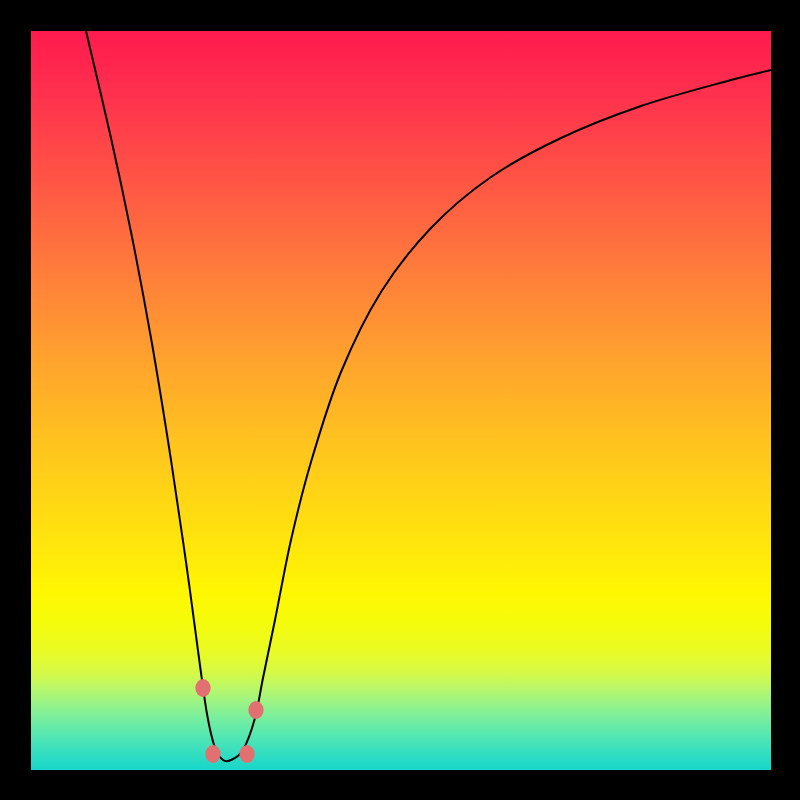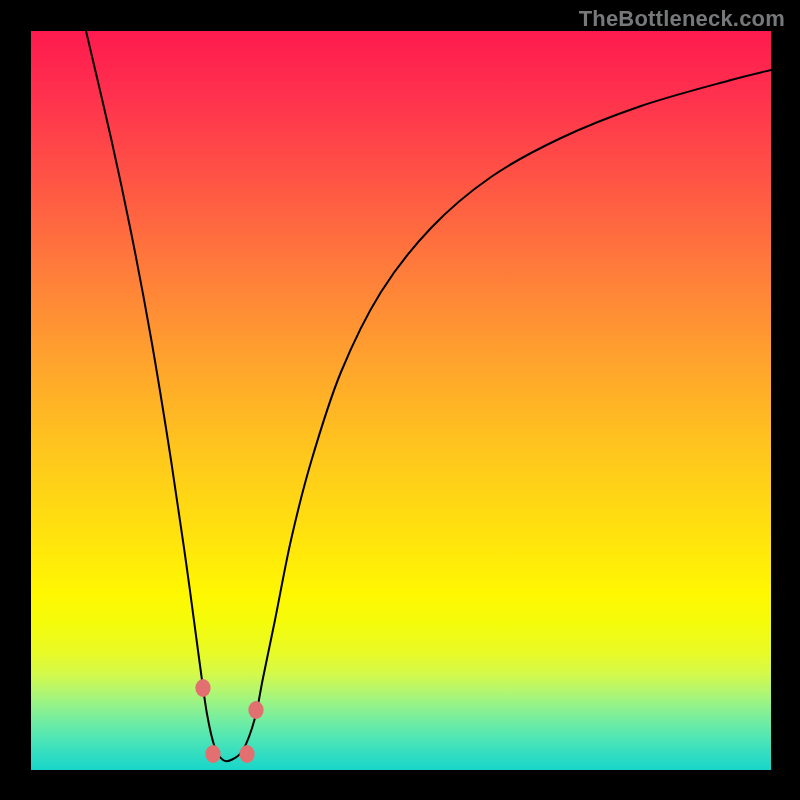--- a/index.html
+++ b/index.html
@@ -78,21 +78,20 @@
     letter-spacing: 0.2px;
   }
   .marker {
     fill: #e27070;
   }
 </style>
 </head>
 <body>
 <div class="frame">
 
-  <div class="watermark">TheBottleneck.com</div>
 
   <div class="plot-area">
     <div class="gradient"></div>
     <div class="bottom-band"></div>
 
     <svg class="curve" viewBox="0 0 740 739" preserveAspectRatio="none">
       <path id="curvePath" d="M 55 0 C 59.2 17.8, 72.5 73.5, 80 107 C 87.5 140.5, 93.3 167.7, 100 201 C 106.7 234.3, 113.3 269.0, 120 307 C 126.7 345.0, 134.2 391.7, 140 429 C 145.8 466.3, 150.3 498.0, 155 531 C 159.7 564.0, 164.5 601.7, 168 627 C 171.5 652.3, 173.3 668.0, 176 683 C 178.7 698.0, 181.3 709.3, 184 717 C 186.7 724.7, 189.3 727.0, 192 729 C 194.7 731.0, 196.7 730.7, 200 729 C 203.3 727.3, 208.0 726.0, 212 719 C 216.0 712.0, 220.7 699.0, 224 687 C 227.3 675.0, 228.7 663.3, 232 647 C 235.3 630.7, 239.3 612.0, 244 589 C 248.7 566.0, 254.0 535.3, 260 509 C 266.0 482.7, 271.7 459.0, 280 431 C 288.3 403.0, 298.3 369.3, 310 341 C 321.7 312.7, 335.0 285.0, 350 261 C 365.0 237.0, 381.7 216.2, 400 197 C 418.3 177.8, 438.3 161.0, 460 146 C 481.7 131.0, 505.0 118.8, 530 107 C 555.0 95.2, 581.7 84.7, 610 75 C 638.3 65.3, 678.3 55.0, 700 49 C 721.7 43.0, 733.3 40.7, 740 39" stroke="#000000" stroke-width="2" fill="none"></path>
       <g id="markers">
           <ellipse cx="172" cy="657" rx="7.6499999999999995" ry="9" class="marker" fill="#e27070"></ellipse>
           <ellipse cx="225" cy="679" rx="7.6499999999999995" ry="9" class="marker" fill="#e27070"></ellipse>

